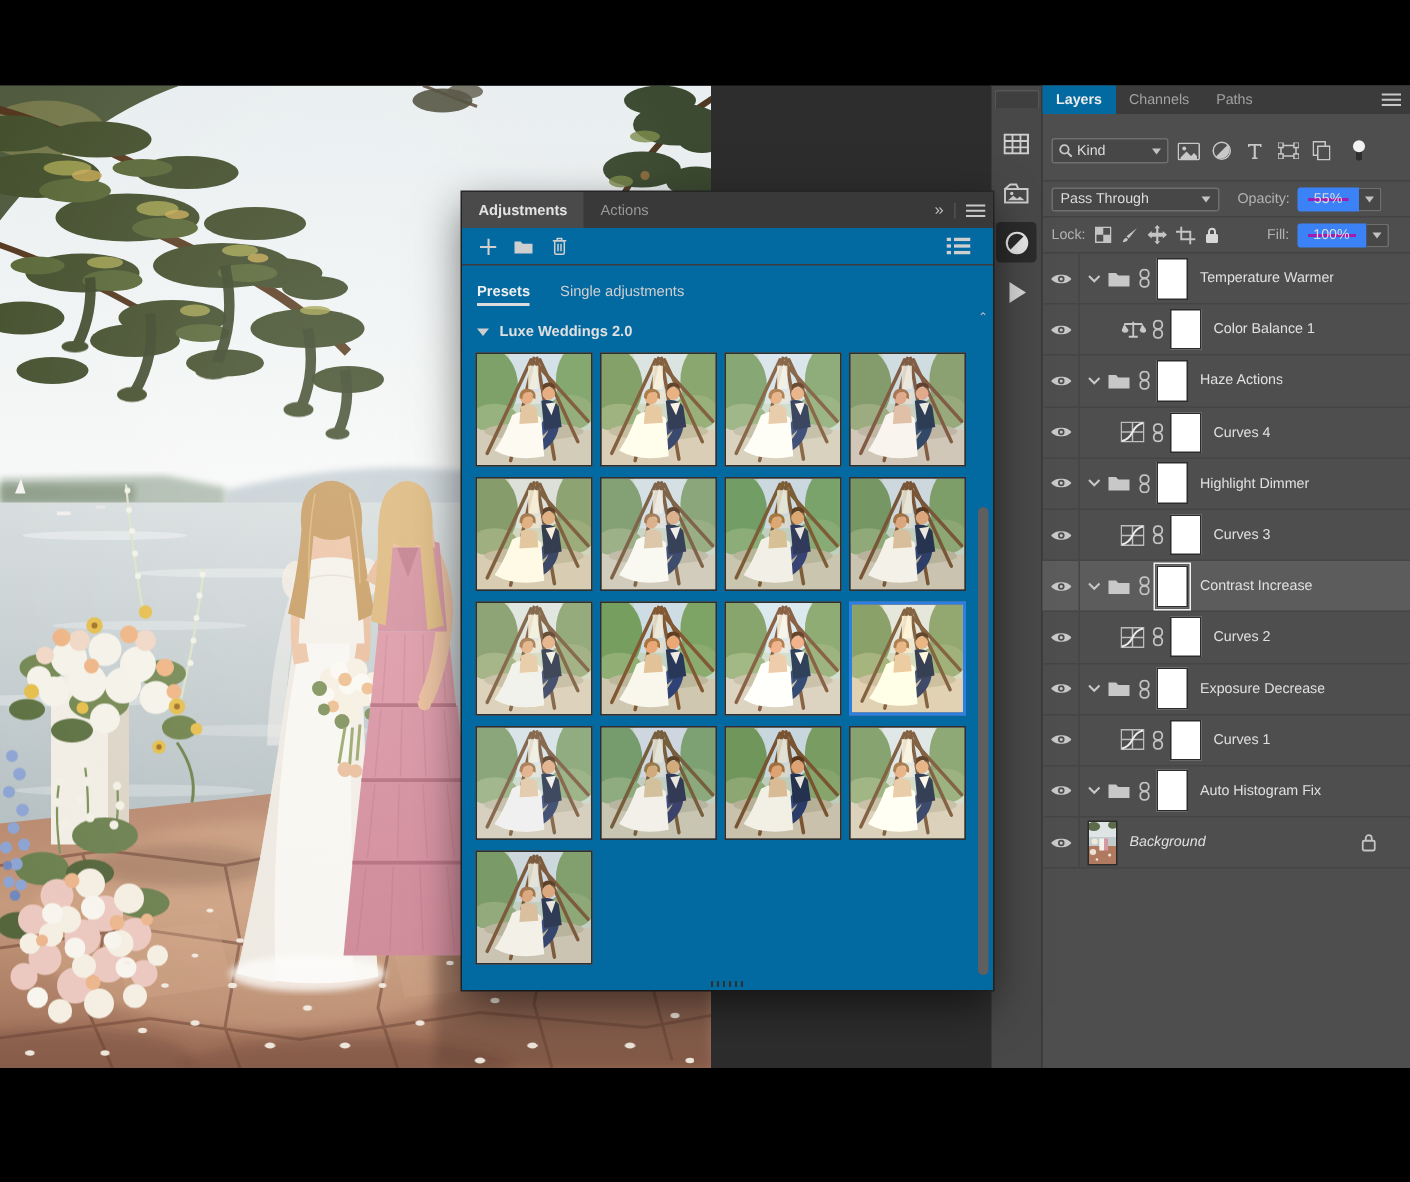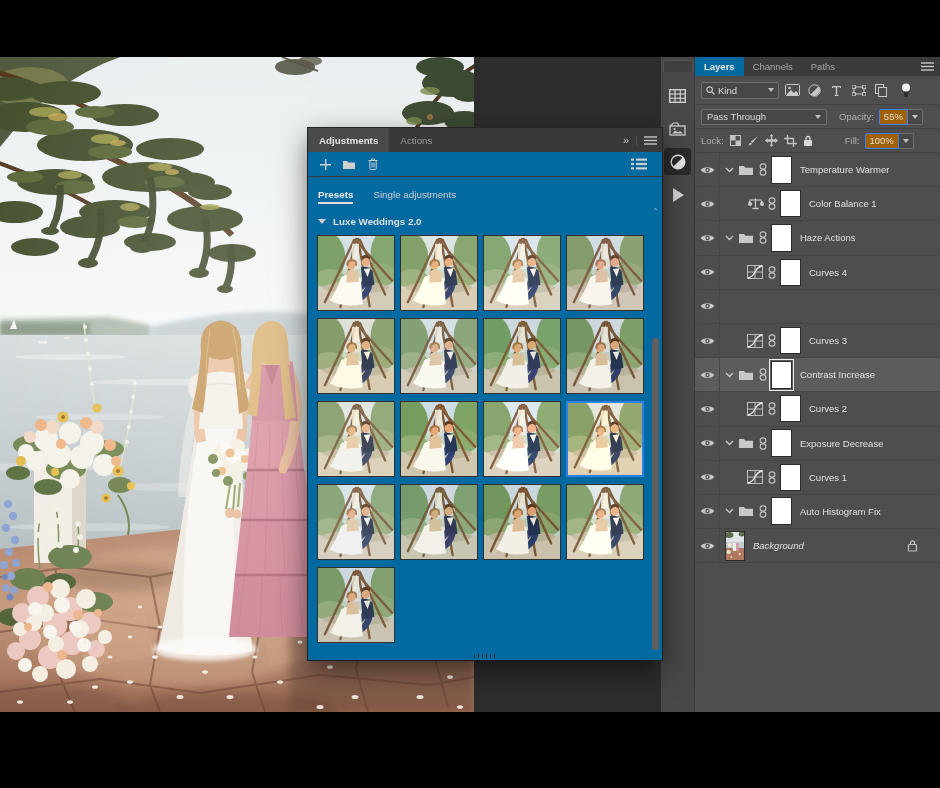--- a/index.html
+++ b/index.html
@@ -16,32 +16,32 @@
   .dock-btn{width:27px;height:27px;margin-top:6px;background:transparent;border:none;padding:0;
     display:flex;align-items:center;justify-content:center;border-radius:3px;cursor:pointer;}
   .dock-btn.active{background:#2b2b2b;}
   
   .layers-panel{position:absolute;left:695px;top:57px;width:245px;height:655px;background:#4e4e4e;font-size:9.5px;}
   .ltabs{height:19px;background:#3b3b3b;display:flex;align-items:stretch;}
   .ltab{display:flex;align-items:center;padding:0 9px;color:#a3a3a3;cursor:pointer;}
   .ltab.active{background:#0369a1;color:#ececec;font-weight:bold;}
   .ltabs .spacer{flex:1;}
   .panel-menu-btn{display:flex;align-items:center;padding:0 6px;cursor:pointer;}
-  .filter-row{height:28px;display:flex;align-items:center;border-bottom:1px solid #434343;}
+  .filter-row{height:28px;display:flex;align-items:flex-start;border-bottom:1px solid #434343;margin-top:16px;}
   .kind-field{margin-left:6px;width:78px;height:17px;border:1px solid #6e6e6e;background:#474747;border-radius:2px;
     display:flex;align-items:center;padding:0 4px;gap:3px;box-sizing:border-box;cursor:pointer;}
   .kind-field .lbl{flex:1;color:#dcdcdc;}
   .chev{width:0;height:0;border-left:3.5px solid transparent;border-right:3.5px solid transparent;border-top:4px solid #c2c2c2;}
   .ficon{width:17px;height:17px;margin-left:5px;display:flex;align-items:center;justify-content:center;cursor:pointer;}
   .blend-row,.lock-row{height:23px;display:flex;align-items:center;border-bottom:1px solid #434343;}
-  .blend-select{margin-left:6px;width:126px;height:16px;border:1px solid #6e6e6e;background:#474747;border-radius:2px;
+  .blend-select{margin-left:6px;width:112px;height:16px;border:1px solid #6e6e6e;background:#474747;border-radius:2px;
     display:flex;align-items:center;padding:0 5px;box-sizing:border-box;cursor:pointer;}
   .blend-select .lbl{flex:1;color:#dcdcdc;}
   .dim{color:#b2b2b2;}
-  .val-box{height:16px;border:1px solid #3b82f6;background:#a16207;border-radius:2px 0 0 2px;display:flex;align-items:center;
+  .val-box{height:16px;border:7px solid #3b82f6;background:#a21caf;border-radius:2px 0 0 2px;display:flex;align-items:center;
     padding:0 4px;box-sizing:border-box;color:#dcdcdc;cursor:text;}
   .val-chev{height:16px;width:15px;border:1px solid #6e6e6e;border-left:none;background:#474747;border-radius:0 2px 2px 0;
     display:flex;align-items:center;justify-content:center;box-sizing:border-box;cursor:pointer;}
   .lock-ic{margin-left:6px;display:flex;align-items:center;cursor:pointer;}
   
   .layer-rows{position:relative;}
   .layer-row{height:33.2px;display:flex;align-items:stretch;border-bottom:1px solid #454545;cursor:pointer;}
   .layer-row.selected{background:#5c5c5c;}
   .eye-cell{width:24px;border-right:1px solid #454545;display:flex;align-items:center;justify-content:center;flex:none;}
   .row-main{flex:1;display:flex;align-items:center;min-width:0;}
@@ -837,20 +837,40 @@
           </div>
   </div>
         <div class="layer-row">
     <div class="eye-cell">
             <svg width="15" height="10" viewBox="0 0 15 10">
               <path d="M.8 5 C3 1.2 12 1.2 14.2 5 C12 8.8 3 8.8 .8 5 Z" fill="#c8c8c8"></path>
               <circle cx="7.5" cy="5" r="2.2" fill="#4e4e4e"></circle>
               <circle cx="7.5" cy="5" r="1" fill="#c8c8c8"></circle>
             </svg>
           </div>
+    <div class="row-main">
+            <span class="chev-cell">
+              <svg width="9" height="6" viewBox="0 0 9 6">
+                <path d="M1 1 L4.5 4.5 L8 1" fill="none" stroke="#c8c8c8" stroke-width="1.4"></path>
+              </svg>
+            </span>
+            <span class="type-ic">
+              <svg width="16" height="12" viewBox="0 0 16 12">
+                <path d="M1 2 h5 l1.5 1.7 H15 V11 H1 Z" fill="#c8c8c8"></path>
+              </svg>
+            </span>
+            <span class="link-ic">
+              <svg width="8" height="13" viewBox="0 0 8 13">
+                <rect x="1.2" y="0.8" width="5.6" height="5.4" rx="2.4" fill="none" stroke="#c2c2c2" stroke-width="1.2"></rect>
+                <rect x="1.2" y="6.8" width="5.6" height="5.4" rx="2.4" fill="none" stroke="#c2c2c2" stroke-width="1.2"></rect>
+              </svg>
+            </span>
+            <span class="mask grp"></span>
+            <span class="lname">Highlight Dimmer</span>
+          </div>
   </div>
         <div class="layer-row">
     <div class="eye-cell">
             <svg width="15" height="10" viewBox="0 0 15 10">
               <path d="M.8 5 C3 1.2 12 1.2 14.2 5 C12 8.8 3 8.8 .8 5 Z" fill="#c8c8c8"></path>
               <circle cx="7.5" cy="5" r="2.2" fill="#4e4e4e"></circle>
               <circle cx="7.5" cy="5" r="1" fill="#c8c8c8"></circle>
             </svg>
           </div>
     <div class="row-main">

